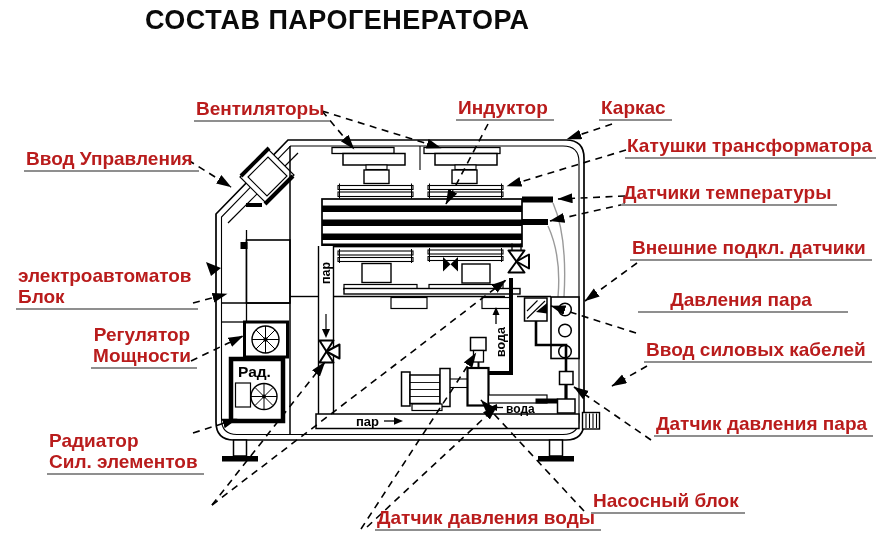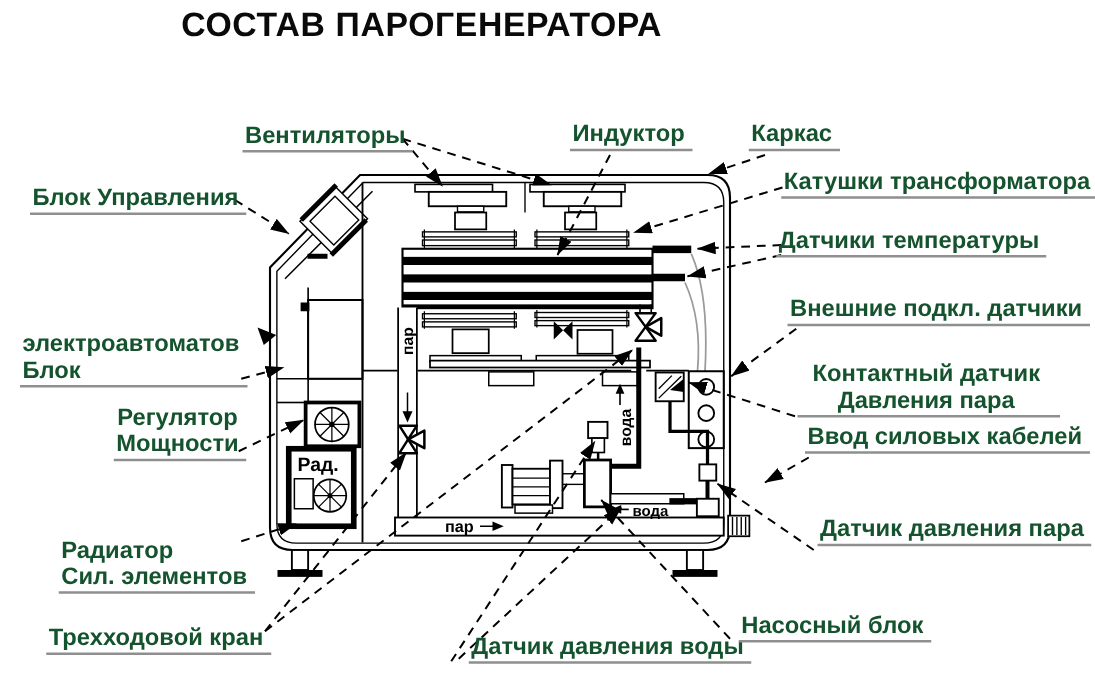--- a/index.html
+++ b/index.html
@@ -1,19 +1,19 @@
 <!DOCTYPE html>
 <html><head>
 <meta charset="utf-8">
 <style>
   html,body{margin:0;padding:0;background:#fff;}
   #stage{position:relative;width:876px;height:553px;background:#ffffff;overflow:hidden;
          font-family:"Liberation Sans",sans-serif;color:#000;}
   #diagram-svg{position:absolute;left:0;top:0;}
-  .callout{position:absolute;font-weight:bold;font-size:19px;line-height:21px;color:#14532d;
+  .callout{position:absolute;font-weight:bold;font-size:19px;line-height:21px;color:#b91c1c;
            border-bottom:2px solid #8f8f8f;padding:0 6px 1px 2px;white-space:nowrap;}
   .callout.center{text-align:center;}
   #page-title{position:absolute;left:145px;top:5px;width:545px;text-align:left;
               font-size:27px;font-weight:800;letter-spacing:.5px;color:#0a0a0a;}
   svg text{font-family:"Liberation Sans",sans-serif;font-weight:bold;fill:#000;}
 </style>
 </head>
 <body>
 
 <div id="stage">
@@ -257,30 +257,29 @@
   </svg>
 
   <div id="page-title">СОСТАВ ПАРОГЕНЕРАТОРА</div>
 
   <div class="callout" style="left:194px;top:98px;">Вентиляторы</div>
 
   <div class="callout" style="left:456px;top:97px;">Индуктор</div>
 
   <div class="callout" style="left:599px;top:97px;">Каркас</div>
 
-  <div class="callout" style="left:24px;top:148px;">Блок Управления</div>
+  <div class="callout" style="left:24px;top:148px;">Ввод Управления</div>
 
   <div class="callout" style="left:625px;top:135px;">Катушки трансформатора</div>
 
   <div class="callout" style="left:621px;top:182px;">Датчики температуры</div>
 
   <div class="callout" style="left:630px;top:237px;">Внешние подкл. датчики</div>
 
   <div class="callout center" style="left:638px;top:289px;width:202px;">
-    <div>Контактный датчик</div>
     <div>Давления пара</div>
   </div>
 
   <div class="callout" style="left:644px;top:339px;">Ввод силовых кабелей</div>
 
   <div class="callout" style="left:16px;top:265px;">
     <div>электроавтоматов</div>
     <div>Блок</div>
   </div>
 
@@ -289,19 +288,18 @@
     <div>Мощности</div>
   </div>
 
   <div class="callout" style="left:47px;top:402px;margin-top:28px;">
     <div>Радиатор</div>
     <div>Сил. элементов</div>
   </div>
 
   <div class="callout" style="left:654px;top:413px;">Датчик давления пара</div>
 
-  <div class="callout" style="left:37px;top:500px;">Трехходовой кран</div>
 
   <div class="callout" style="left:375px;top:507px;">Датчик давления воды</div>
 
   <div class="callout" style="left:591px;top:490px;">Насосный блок</div>
 
 </div>
 
 </body></html>

